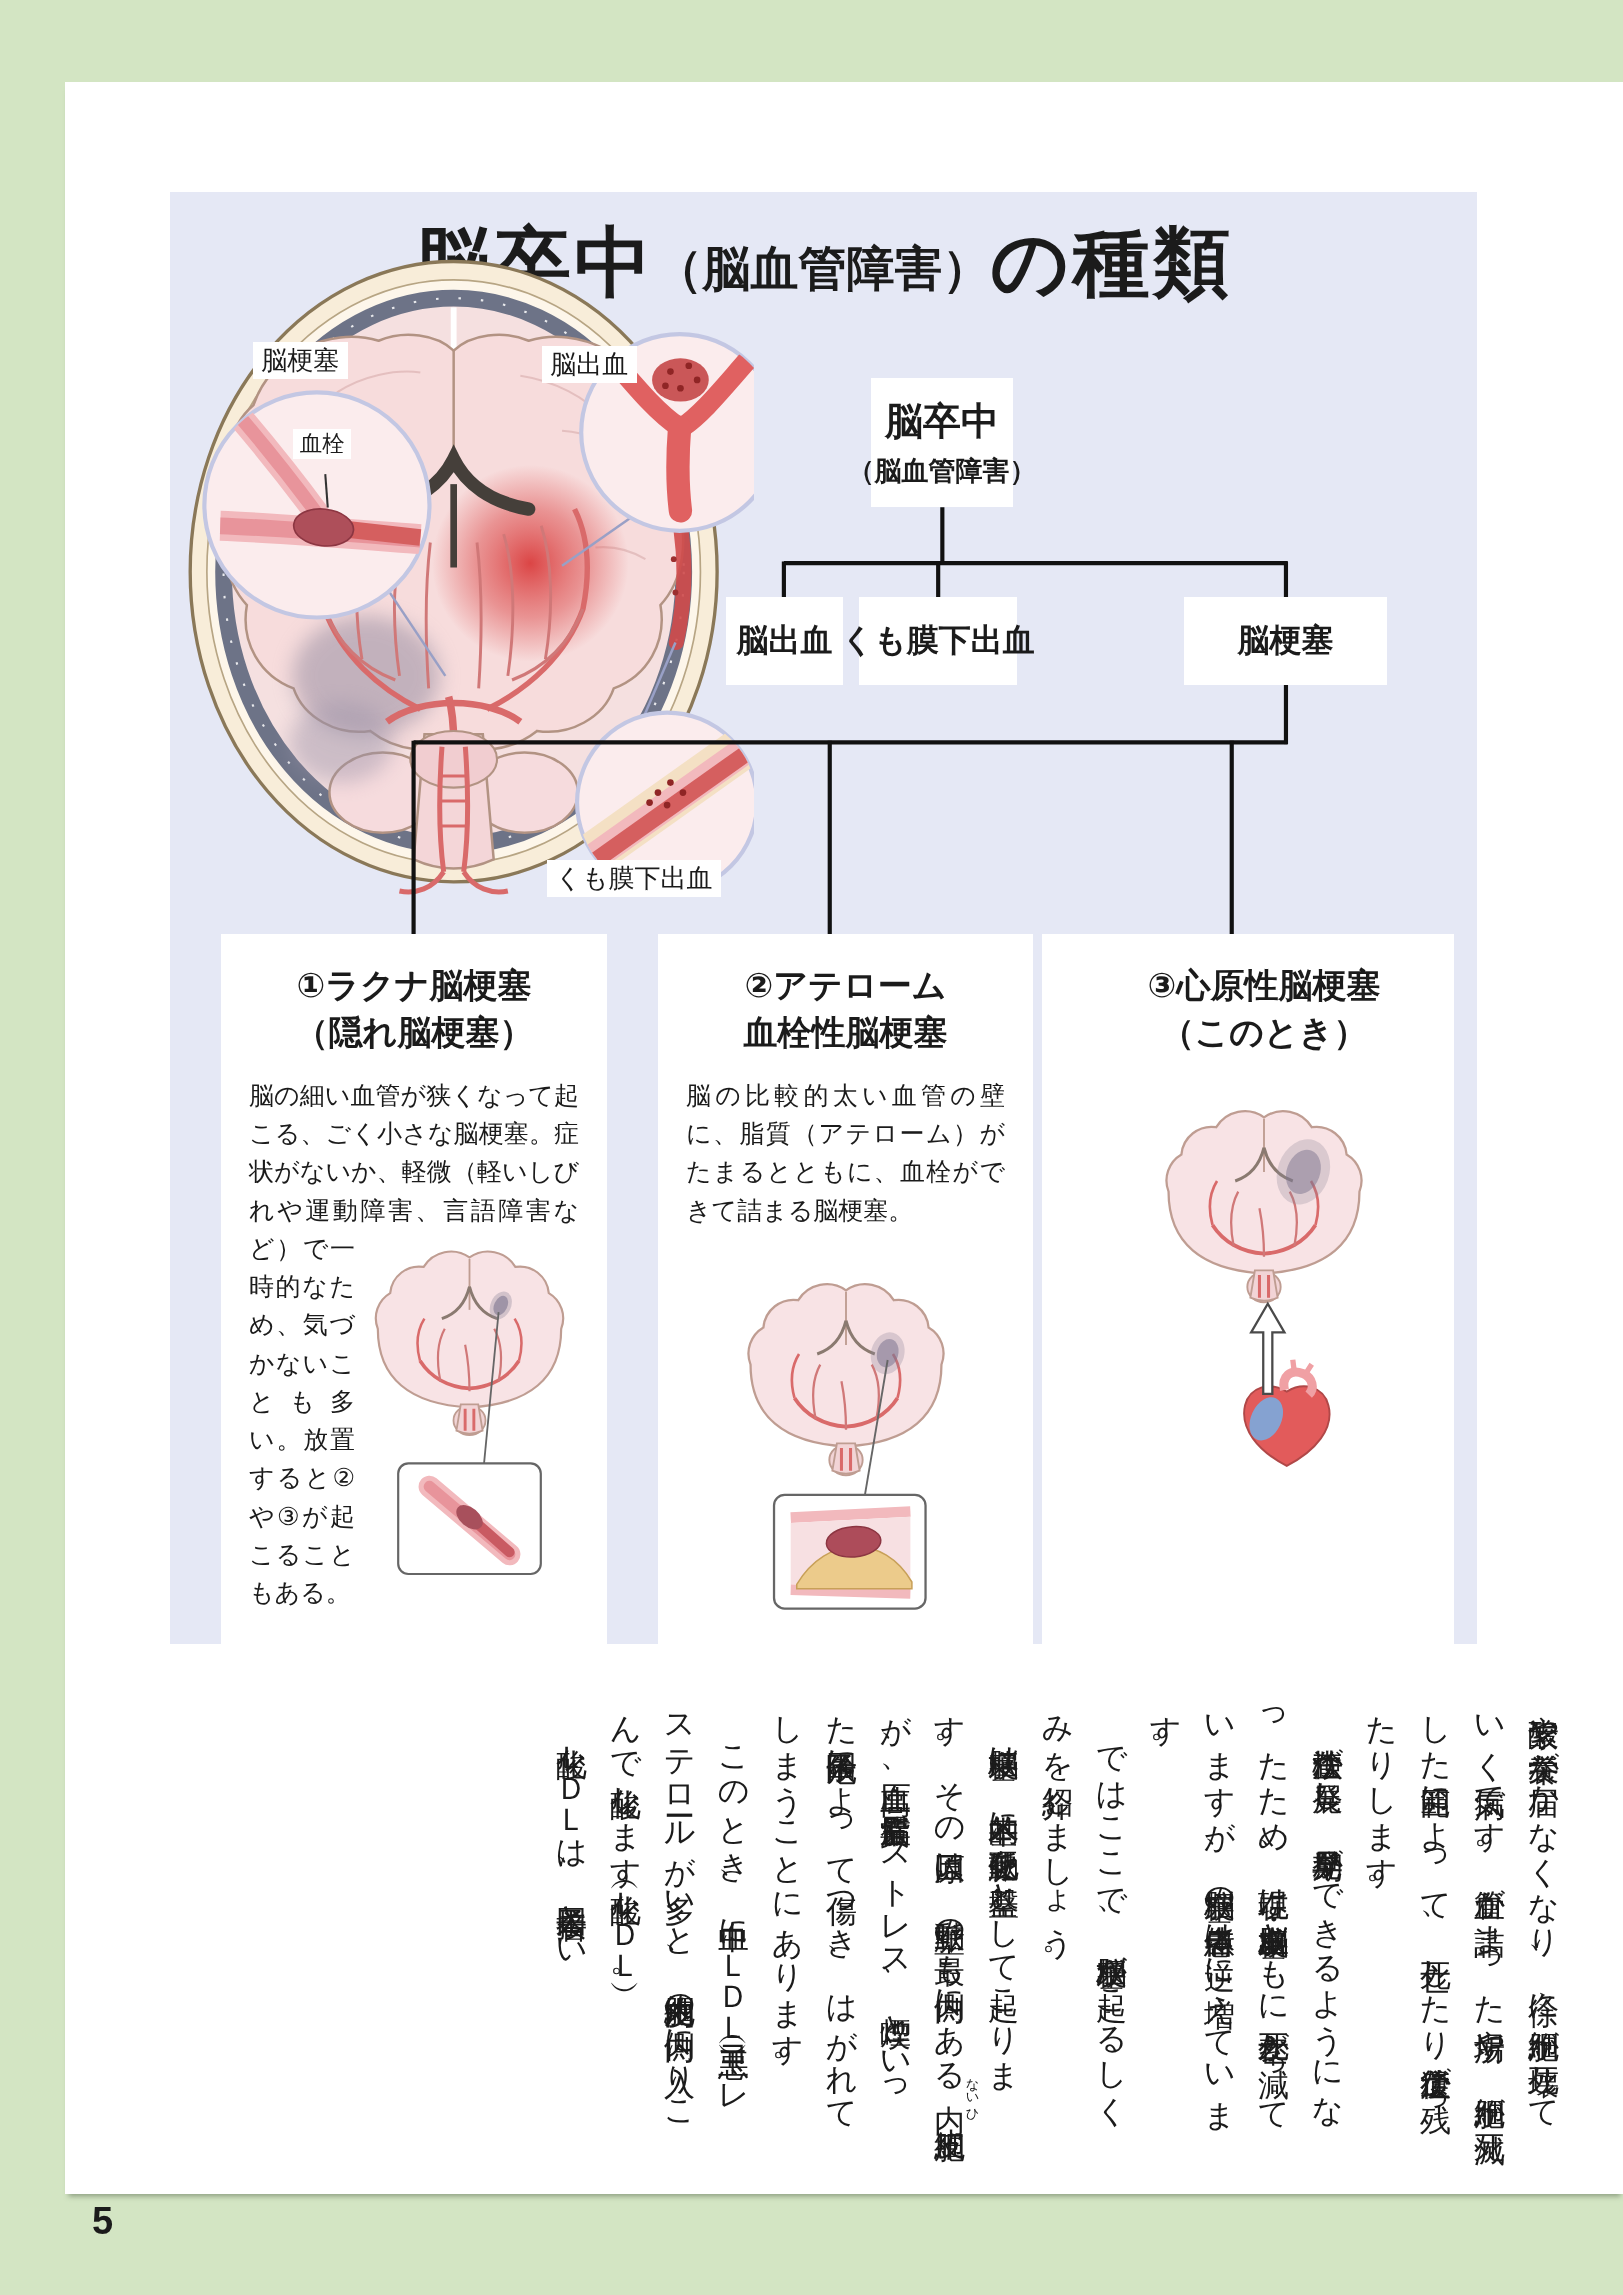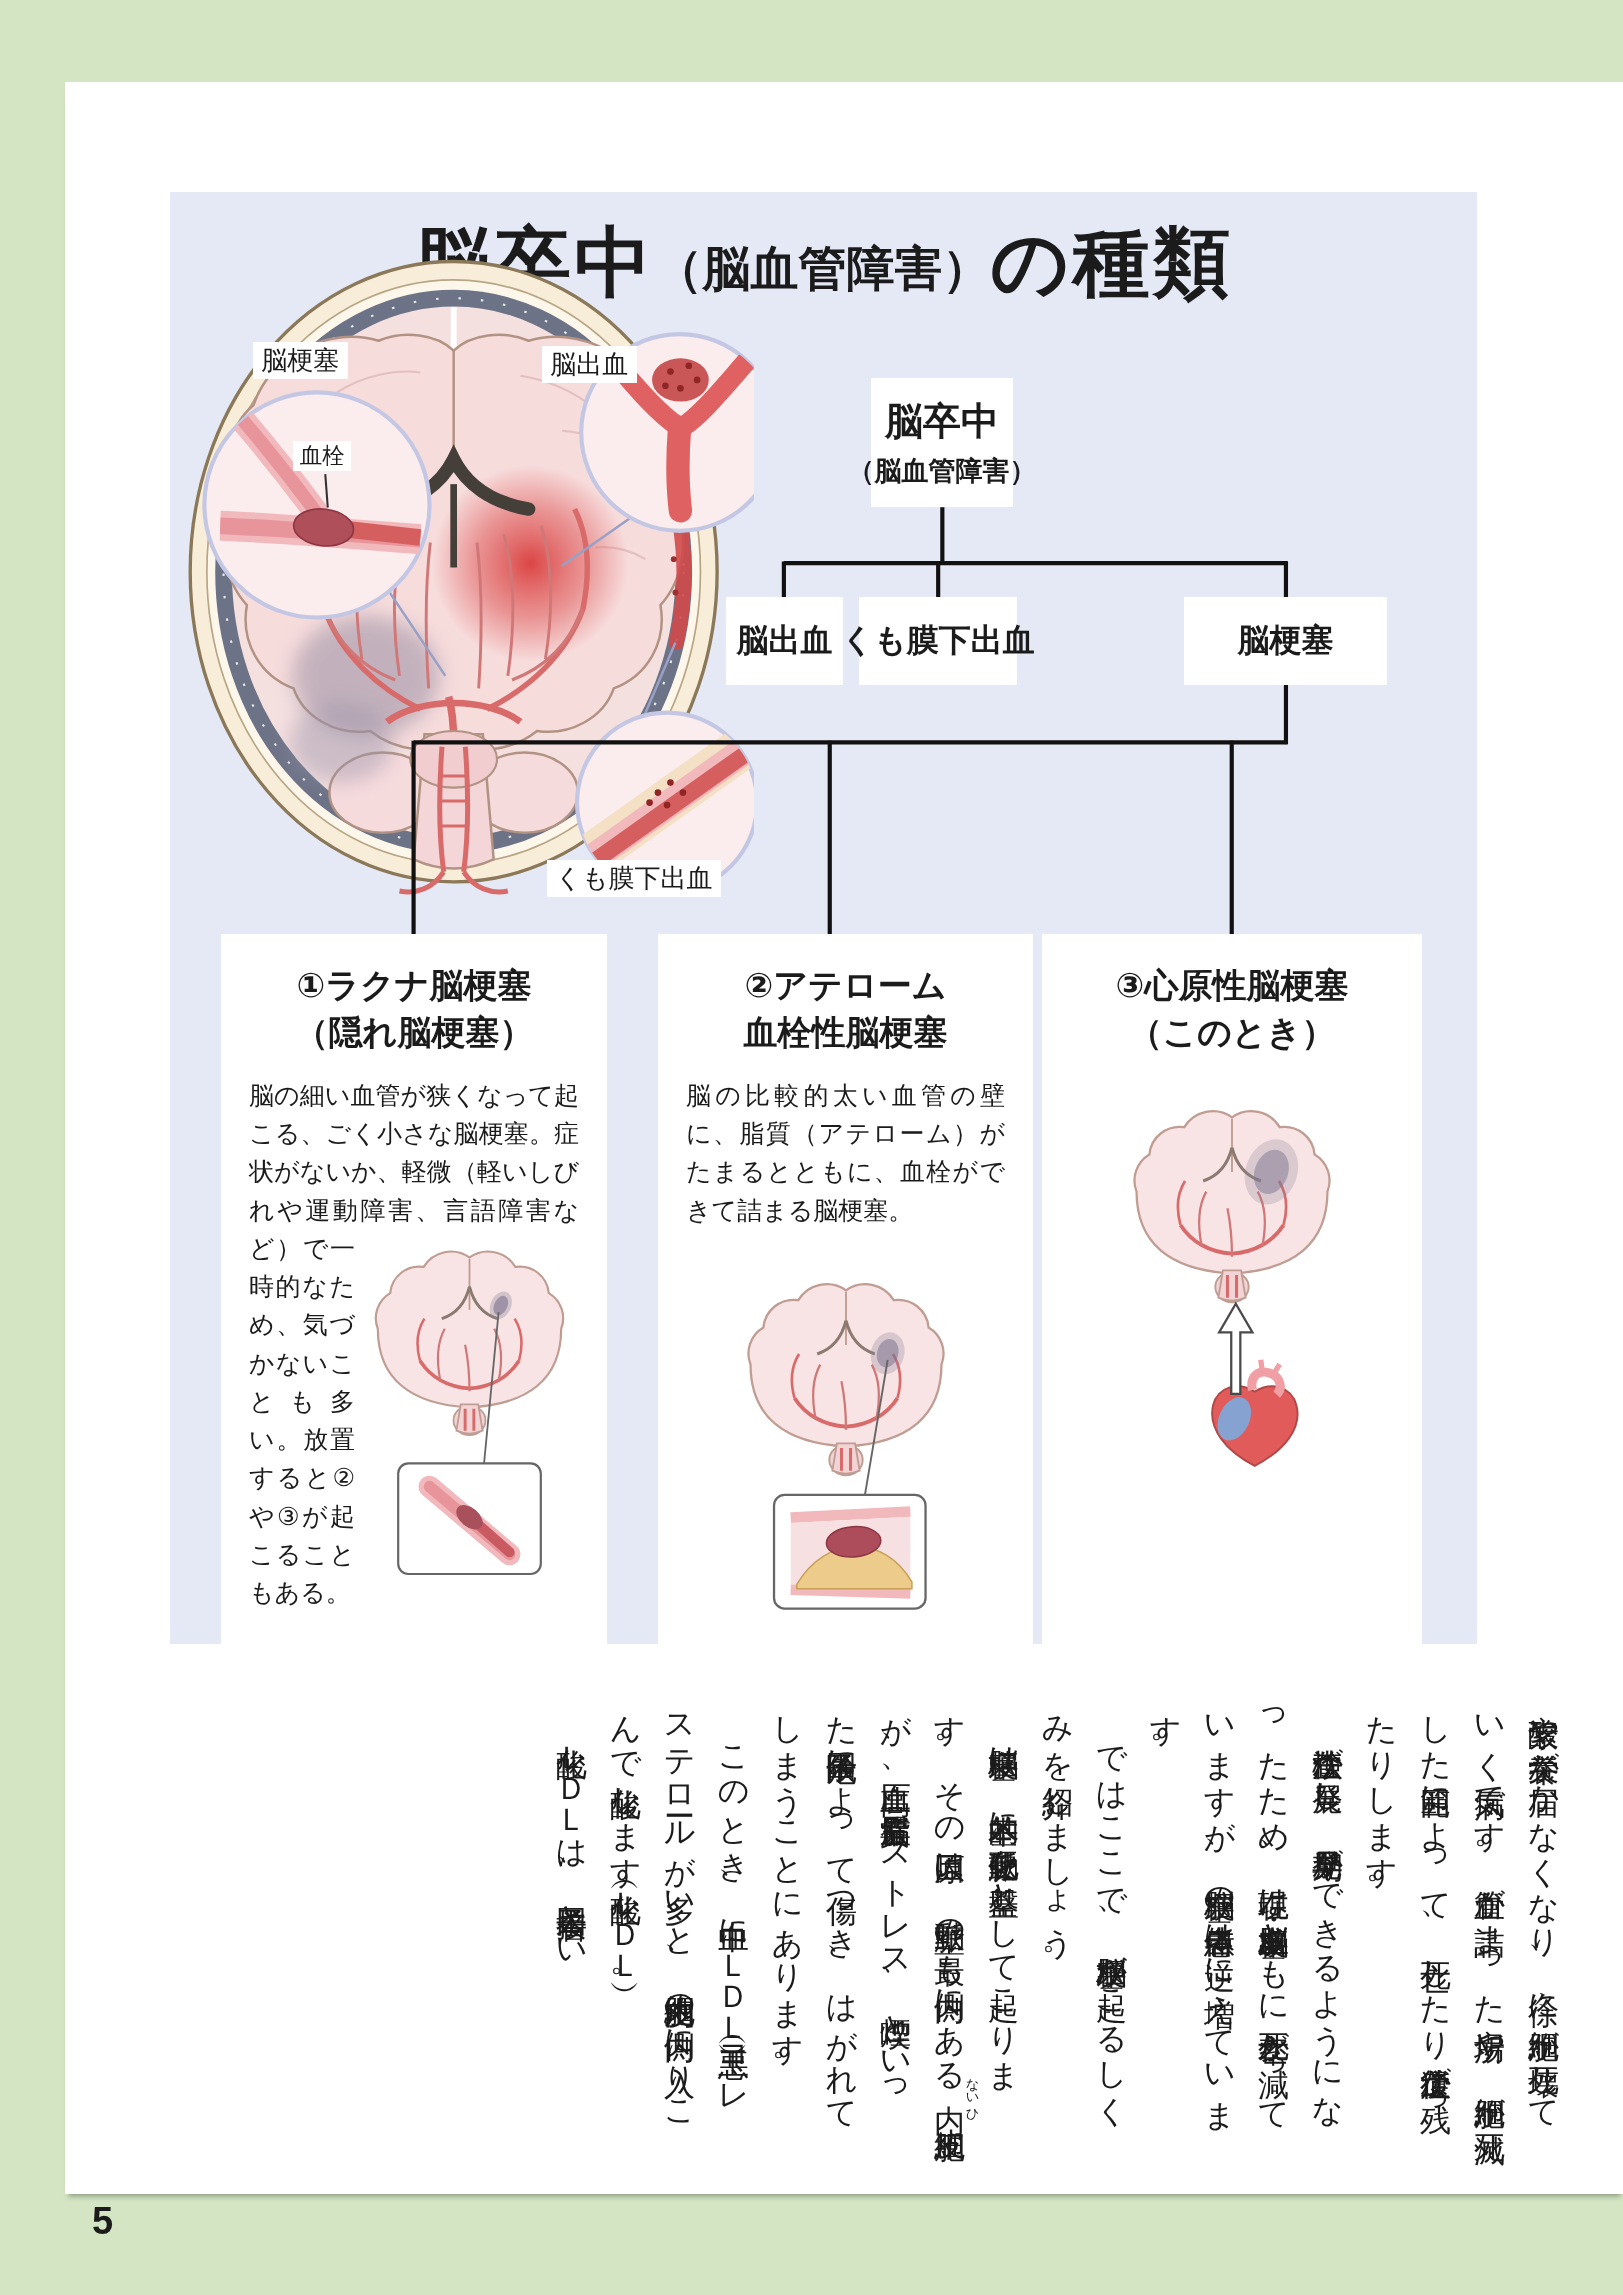--- a/index.html
+++ b/index.html
@@ -30,21 +30,21 @@
   .fc-root .l1{font-size:38px;font-weight:bold;}
   .fc-root .l2{font-size:27px;font-weight:bold;margin-top:6.7px;white-space:nowrap;}
   .fc-child{top:405px;height:88px;font-size:32px;font-weight:bold;white-space:nowrap;}
   .fc-c1{left:556px;width:117px;}
   .fc-c2{left:689px;width:158px;}
   .fc-c3{left:1014px;width:203px;}
   
   .dbox{position:absolute;top:742px;height:790px;background:#fff;overflow:hidden;}
   .d1{left:51px;width:386px;}
   .d2{left:488px;width:375px;}
-  .d3{left:872px;width:380px;}
+  .d3{left:872px;width:380px;padding-left:32px;}
   .dbox-title{margin-top:28px;text-align:center;font-size:34px;font-weight:bold;line-height:1.38;}
   .dbox-body{margin:20px 28px 16px;font-size:25px;line-height:1.53;text-align:justify;}
   .fig-r{float:right;width:219px;height:382px;margin:3.3px 0 0 5px;}
   .fig-c{display:block;margin:38px auto 0;}
   
   .article{position:absolute;left:77px;top:1612px;width:1428px;height:437px;
            writing-mode:vertical-rl;font-family:"Liberation Serif","DejaVu Serif",serif;
            font-size:31px;line-height:54px;color:var(--ink);}
   .article p{margin:0;padding:0;}
   .article rt{font-size:13.3px;letter-spacing:0;}
@@ -175,21 +175,21 @@
           <path d="M505 785 L695 650" stroke="#d55f5f" stroke-width="20" fill="none"></path>
           <circle cx="585" cy="700" r="4" fill="#8f2525"></circle>
             <circle cx="600" cy="688" r="4" fill="#8f2525"></circle>
           <circle cx="615" cy="700" r="4" fill="#8f2525"></circle>
             <circle cx="596" cy="715" r="4" fill="#8f2525"></circle>
           <circle cx="575" cy="712" r="4" fill="#8f2525"></circle>
         </g>
       </svg>
 
       <div class="flabel" style="left:83px;top:133px">脳梗塞</div>
-      <div class="flabel small" style="left:123px;top:232px">血栓</div>
+      <div class="flabel small" style="left:123px;top:220px">血栓</div>
       <div class="flabel" style="left:372px;top:137px">脳出血</div>
       <div class="flabel" style="left:377px;top:651px">くも膜下出血</div>
     </div>
 
     <svg class="fc-lines" width="1307" height="1452" viewBox="0 0 1567 1741">
       <g stroke="#111" stroke-width="5">
         <line x1="926" y1="378" x2="926" y2="447"></line>
         <line x1="736" y1="445" x2="1340" y2="445"></line>
         <line x1="736" y1="443" x2="736" y2="487"></line>
         <line x1="921" y1="443" x2="921" y2="487"></line>

